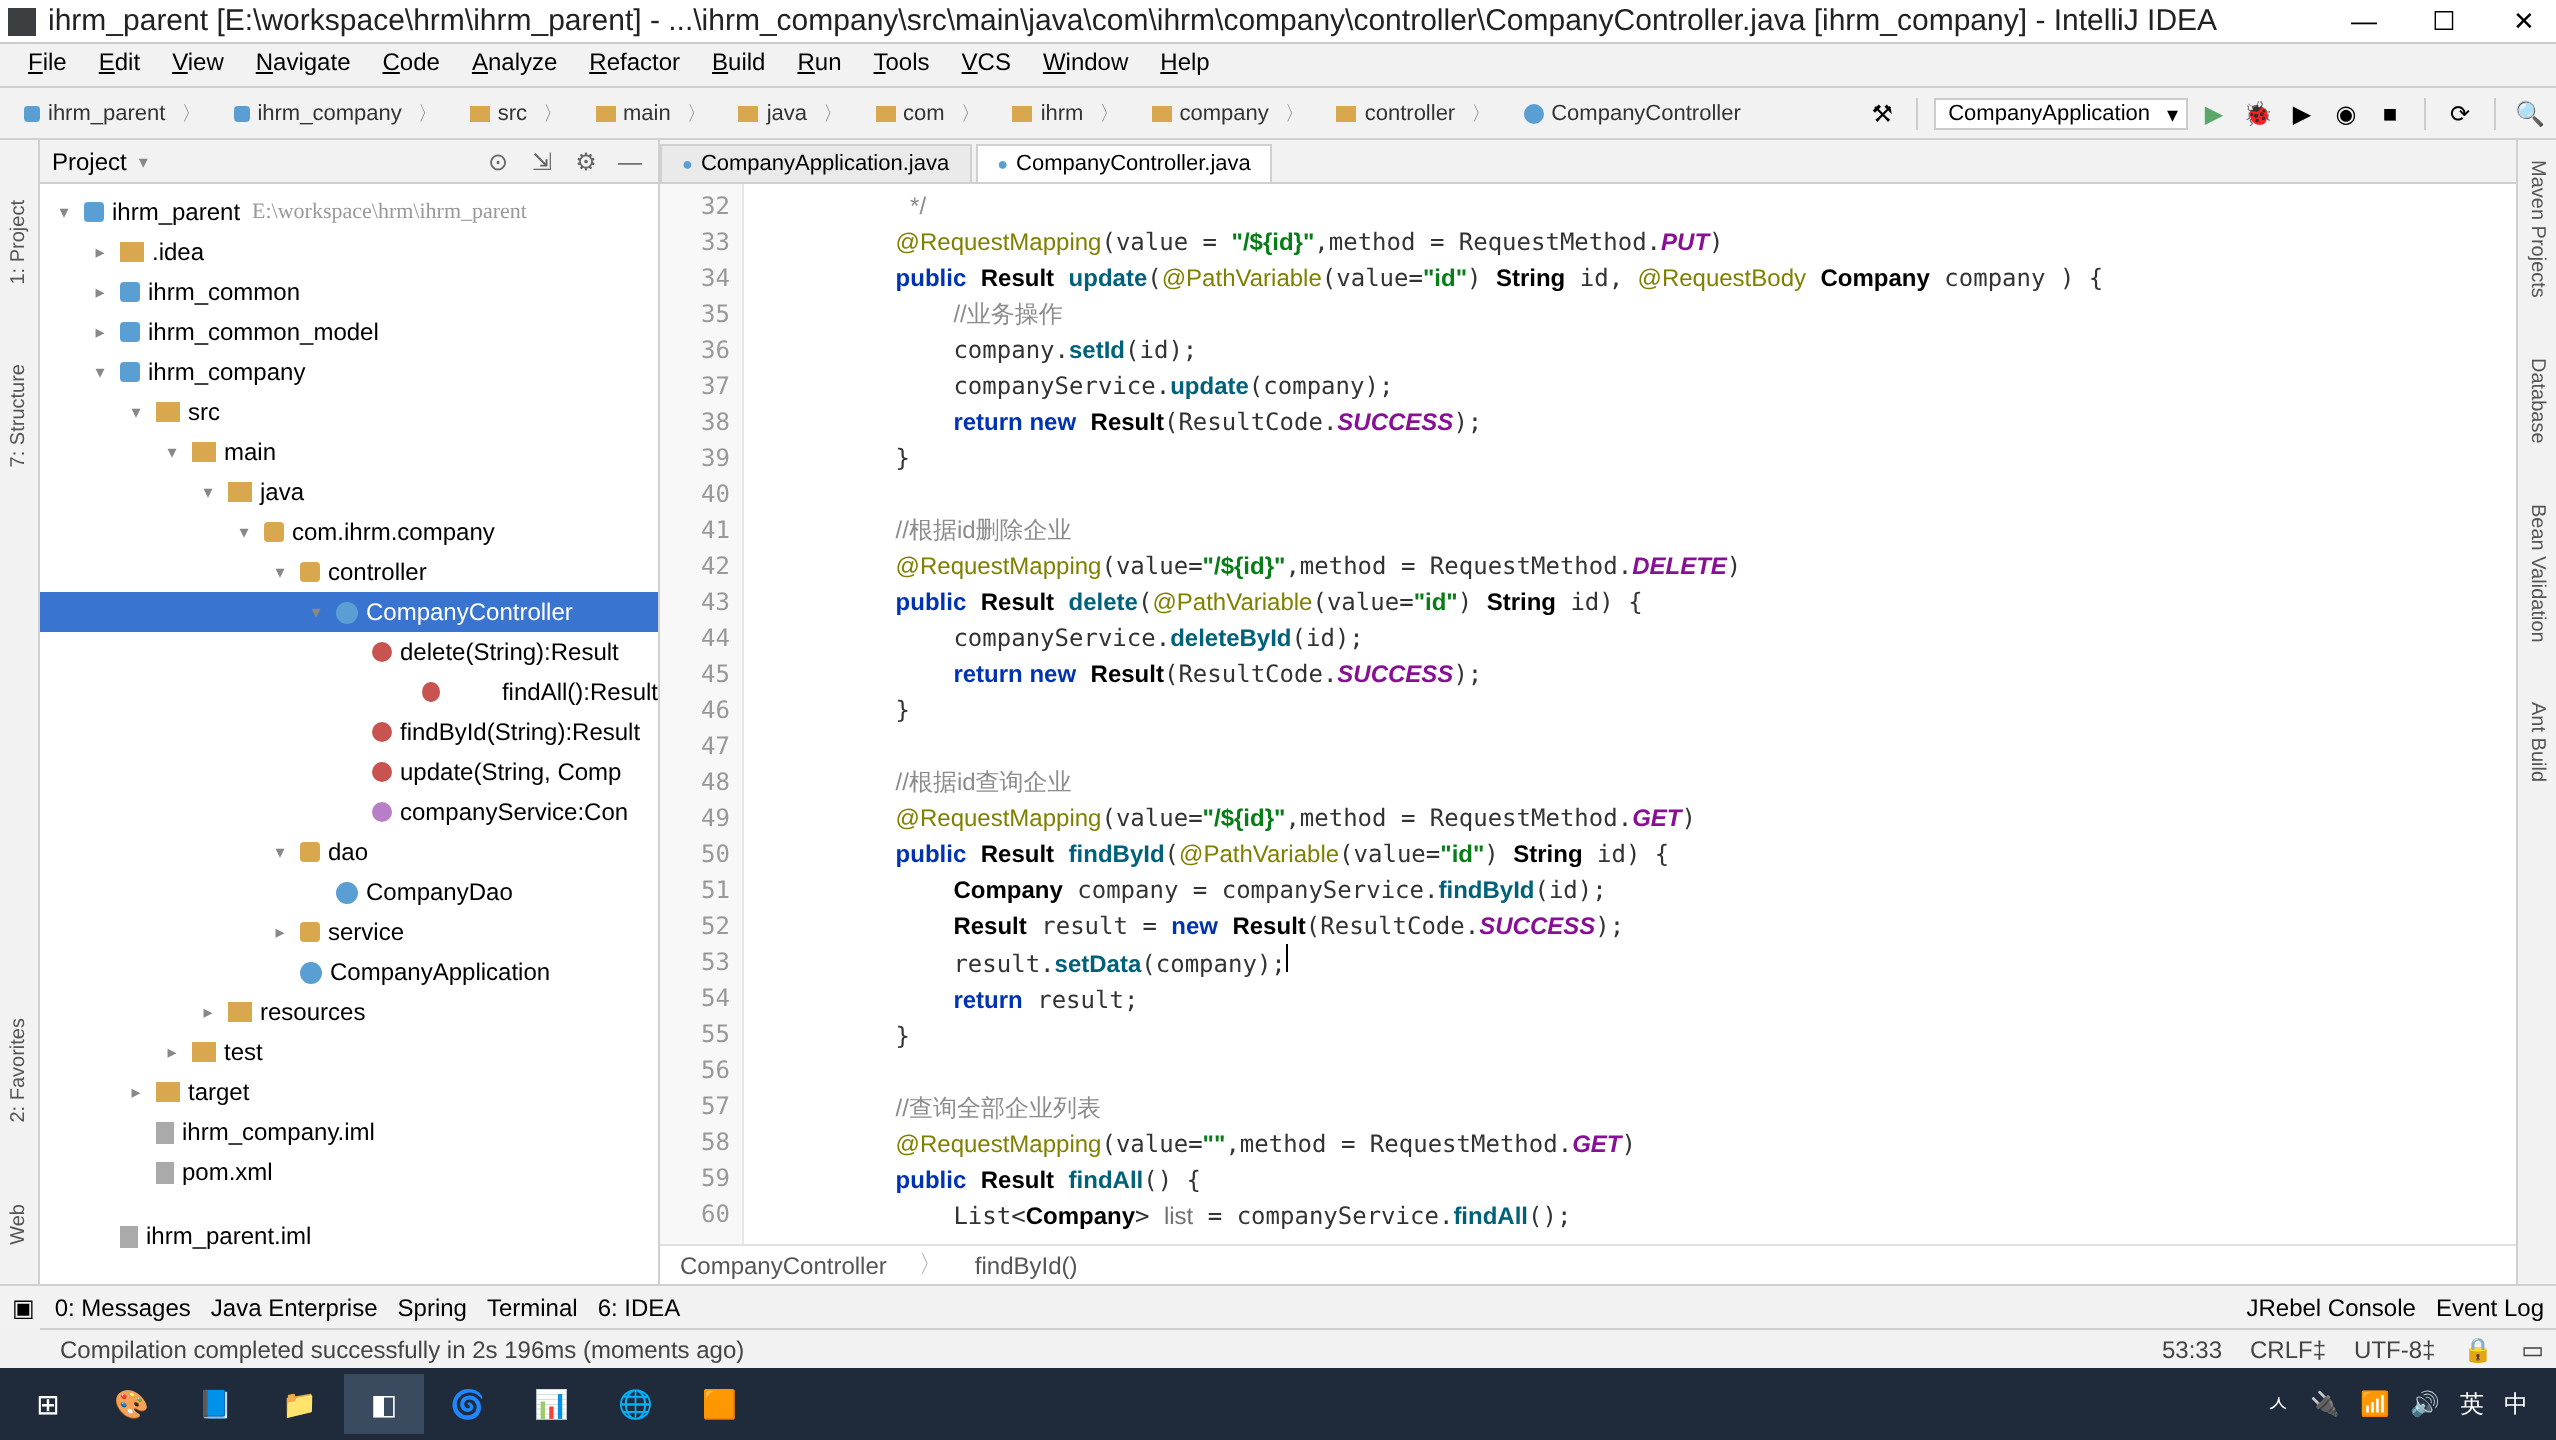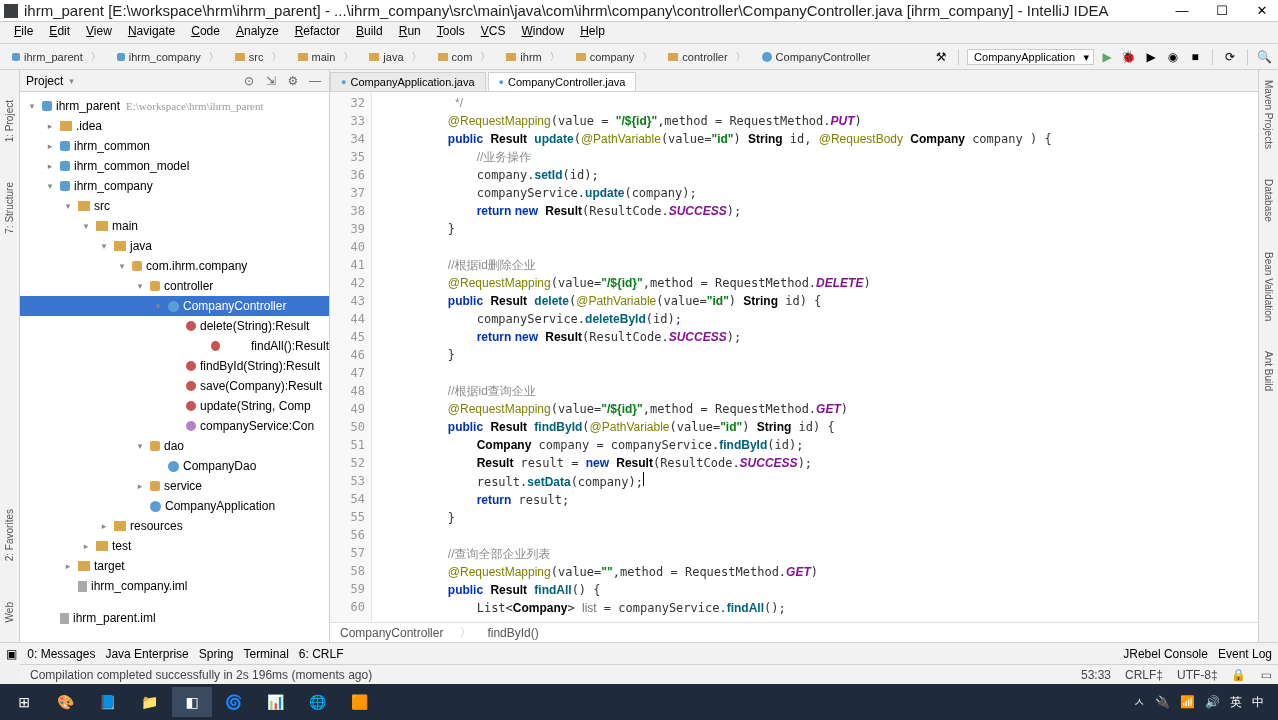--- a/index.html
+++ b/index.html
@@ -221,25 +221,20 @@
           <span class="label">findAll():Result</span>
         </div>
         <div class="tree-row" style="padding-left: 150px;">
           <span class="exp"></span>
           <span class="ticon method"></span>
           <span class="label">findById(String):Result</span>
         </div>
         <div class="tree-row" style="padding-left: 150px;">
           <span class="exp"></span>
           <span class="ticon method"></span>
-          <span class="label">save(Company):Result</span>
-        </div>
-        <div class="tree-row" style="padding-left: 150px;">
-          <span class="exp"></span>
-          <span class="ticon method"></span>
           <span class="label">update(String, Comp</span>
         </div>
         <div class="tree-row" style="padding-left: 150px;">
           <span class="exp"></span>
           <span class="ticon field"></span>
           <span class="label">companyService:Con</span>
         </div>
         <div class="tree-row" style="padding-left: 114px;">
           <span class="exp">▾</span>
           <span class="ticon pkg"></span>
@@ -272,20 +267,25 @@
         </div>
         <div class="tree-row" style="padding-left: 42px;">
           <span class="exp">▸</span>
           <span class="ticon folder"></span>
           <span class="label">target</span>
         </div>
         <div class="tree-row" style="padding-left: 42px;">
           <span class="exp"></span>
           <span class="ticon file"></span>
           <span class="label">ihrm_company.iml</span>
+        </div>
+        <div class="tree-row" style="padding-left: 42px;">
+          <span class="exp"></span>
+          <span class="ticon file"></span>
+          <span class="label">pom.xml</span>
         </div>
         <div class="tree-row" style="padding-left: 24px; margin-top: 12px;">
           <span class="exp"></span>
           <span class="ticon file"></span>
           <span class="label">ihrm_parent.iml</span>
         </div>
       </div>
   </div>
 
   <div class="editor-area">
@@ -369,21 +369,21 @@
     <div class="vert">Ant Build</div>
   </div>
 </div>
 
 <div class="bottom-tools" id="bottom-tools">
   <div class="bt">▣</div>
 <div class="bt">0: Messages</div>
     <div class="bt">Java Enterprise</div>
     <div class="bt">Spring</div>
     <div class="bt">Terminal</div>
-    <div class="bt">6: CRLF</div>
+    <div class="bt">6: IDEA</div>
     <div class="spacer"></div>
     <div class="bt">JRebel Console</div>
     <div class="bt">Event Log</div>
   </div>
 
 <div class="status-bar">
   <span style="margin-left:4px">Compilation completed successfully in 2s 196ms (moments ago)</span>
   <div class="spacer"></div>
   <span>53:33</span>
   <span>CRLF‡</span>

